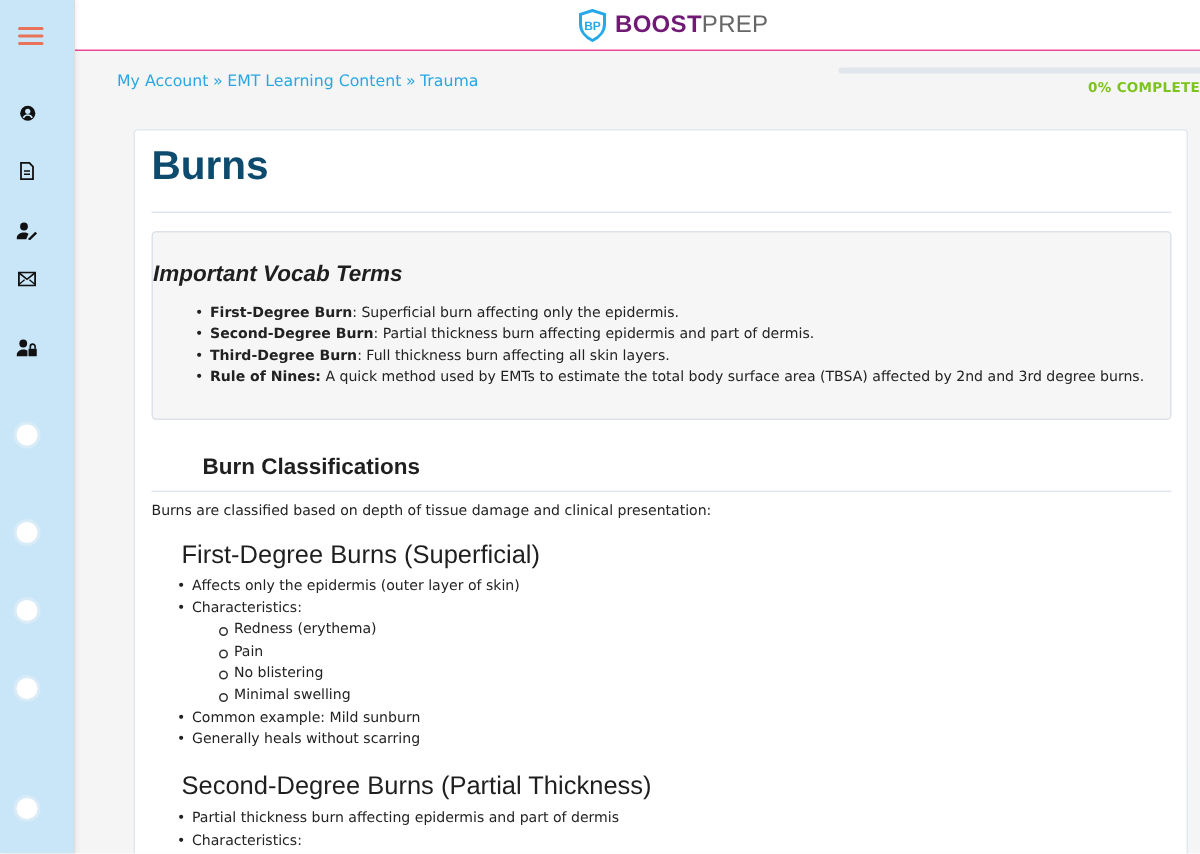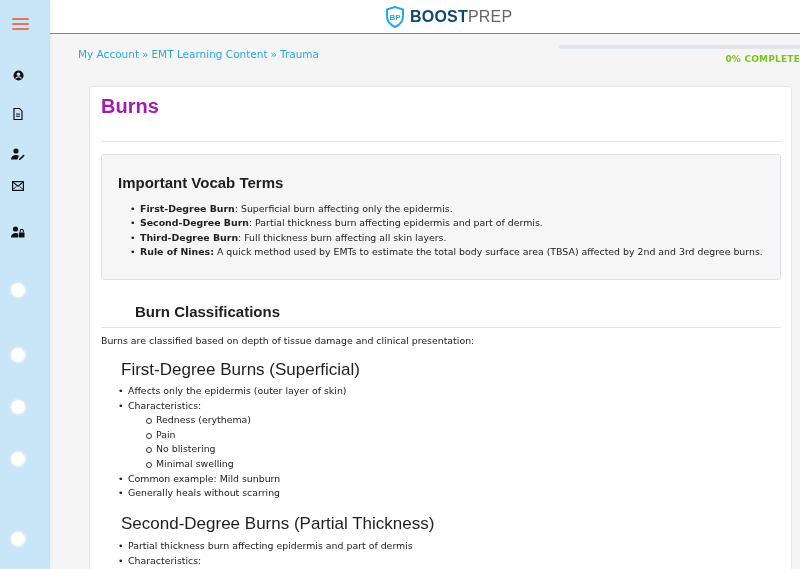--- a/index.html
+++ b/index.html
@@ -8,36 +8,36 @@
 
     .sidebar { position: absolute; left: 0; top: 0; width: 50px; height: 569px; background: #c9e6f8; border-right: 1px solid #dcdcdc; box-shadow: 1px 0 3px rgba(0,0,0,0.06); z-index: 2; }
     .hamburger { position: absolute; left: 12px; top: 18px; width: 17px; height: 13px; cursor: pointer; }
     .hamburger span { display: block; height: 2px; background: #e8735a; margin-bottom: 3px; border-radius: 1px; }
     .side-icon { position: absolute; left: 11px; width: 14px; height: 14px; display: flex; align-items: center; justify-content: center; cursor: pointer; }
     .side-dot { position: absolute; left: 11px; width: 14px; height: 14px; border-radius: 50%; background: #fff; box-shadow: 0 0 0 2px #d8ebf7; cursor: pointer; }
 
     .topbar { position: absolute; left: 50px; top: 0; width: 750px; height: 34px; background: #fff; border-bottom: 1px solid #ec4899; }
     .logo { position: absolute; left: 335px; top: 6px; display: flex; align-items: center; }
     .logo-text { font-family: "Liberation Sans", sans-serif; font-size: 16px; color: #555; letter-spacing: 0.2px; margin-left: 5px; }
-    .logo-text b { font-weight: 700; color: #0c4a6e; }
+    .logo-text b { font-weight: 700; color: #701a75; }
     .logo-text span { font-weight: 400; color: #666; }
 
     .breadcrumb { position: absolute; left: 78px; top: 48px; font-size: 10.5px; color: #2aa7e0; font-family: "DejaVu Sans", sans-serif; }
     .breadcrumb a { color: #2aa7e0; text-decoration: none; cursor: pointer; }
     .breadcrumb .sep { color: #2aa7e0; margin: 0 3px; }
 
     .progress-track { position: absolute; left: 559px; top: 45px; width: 241px; height: 4px; background: #e1e6ed; border-radius: 2px 0 0 2px; }
     .progress-label { position: absolute; right: 0; top: 54px; font-size: 9px; font-weight: 700; color: #7cc31d; letter-spacing: 0.2px; }
 
     .card { position: absolute; left: 89px; top: 86px; width: 703px; height: 500px; background: #fff; border: 1px solid #e3e8ee; border-radius: 3px; }
-    .page-title { position: absolute; left: 11px; top: 8px; font-size: 20px; font-weight: 700; color: #a21caf; font-family: "Liberation Sans", sans-serif; }
+    .page-title { position: absolute; left: 11px; top: 8px; font-size: 27px; font-weight: 700; color: #0c4a6e; font-family: "Liberation Sans", sans-serif; }
     .title-rule { position: absolute; left: 11px; top: 54px; width: 680px; height: 1px; background: #dfe6ee; }
 
     .vocab-box { position: absolute; left: 11px; top: 67px; width: 680px; height: 126px; background: #f6f6f6; border: 1px solid #dde2e8; border-radius: 3px; }
-    .vocab-title { position: absolute; left: 16px; top: 19px; font-size: 15px; font-weight: 700; color: #1f1f1f; font-family: "Liberation Sans", sans-serif; }
+    .vocab-title { position: absolute; left: 0; top: 19px; font-size: 15px; font-weight: 700; color: #1f1f1f; font-family: "Liberation Sans", sans-serif; font-style: italic; }
     .vocab-list { position: absolute; left: 28px; top: 47px; list-style: none; font-size: 9.4px; line-height: 14.3px; color: #222; }
     .vocab-list li { position: relative; padding-left: 10px; white-space: nowrap; }
     .vocab-list li::before { content: "•"; position: absolute; left: 0; top: 0; }
     .vocab-list b { font-weight: 700; }
 
     .h2 { position: absolute; left: 11px; top: 216px; font-size: 15px; font-weight: 700; color: #1f1f1f; font-family: "Liberation Sans", sans-serif; margin-left: 34px; }
     .h2-rule { position: absolute; left: 11px; top: 240px; width: 680px; height: 1px; background: #dfe6ee; }
     .para { position: absolute; left: 11px; top: 248px; font-size: 9.4px; color: #222; white-space: nowrap; }
     .h3 { position: absolute; left: 11px; font-size: 17px; font-weight: 400; color: #1f1f1f; font-family: "Liberation Sans", sans-serif; white-space: nowrap; padding-left: 20px; }
     .list { position: absolute; left: 28px; list-style: none; font-size: 9.4px; line-height: 14.6px; color: #222; }

